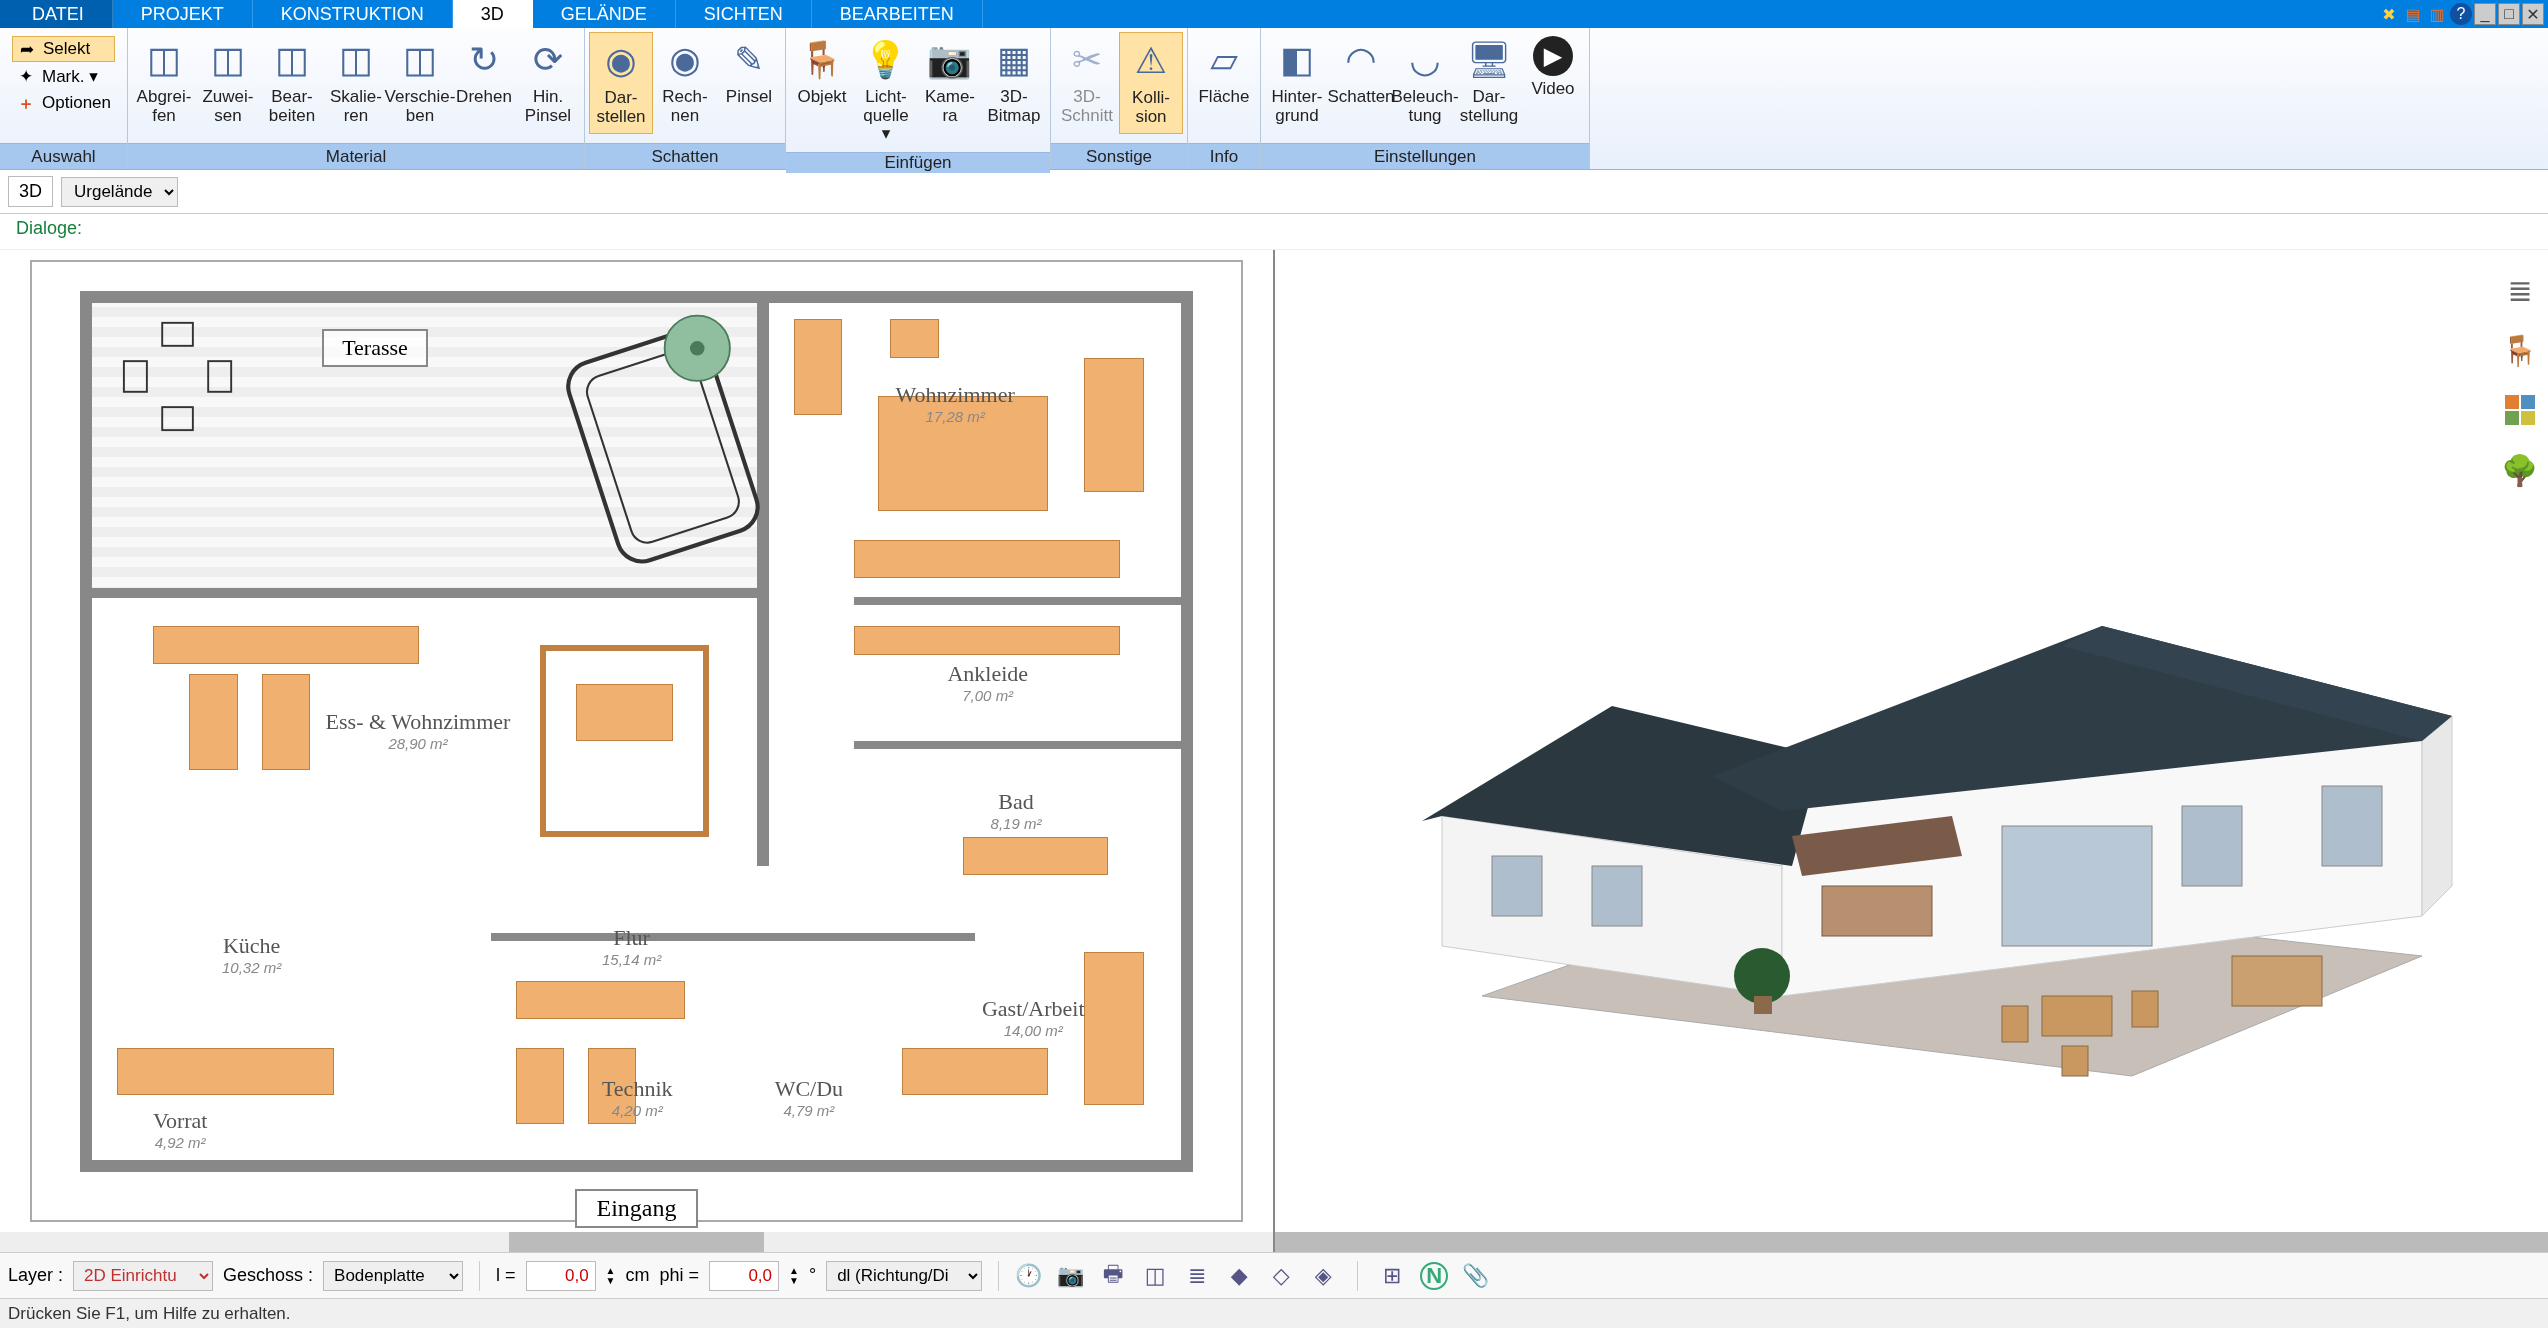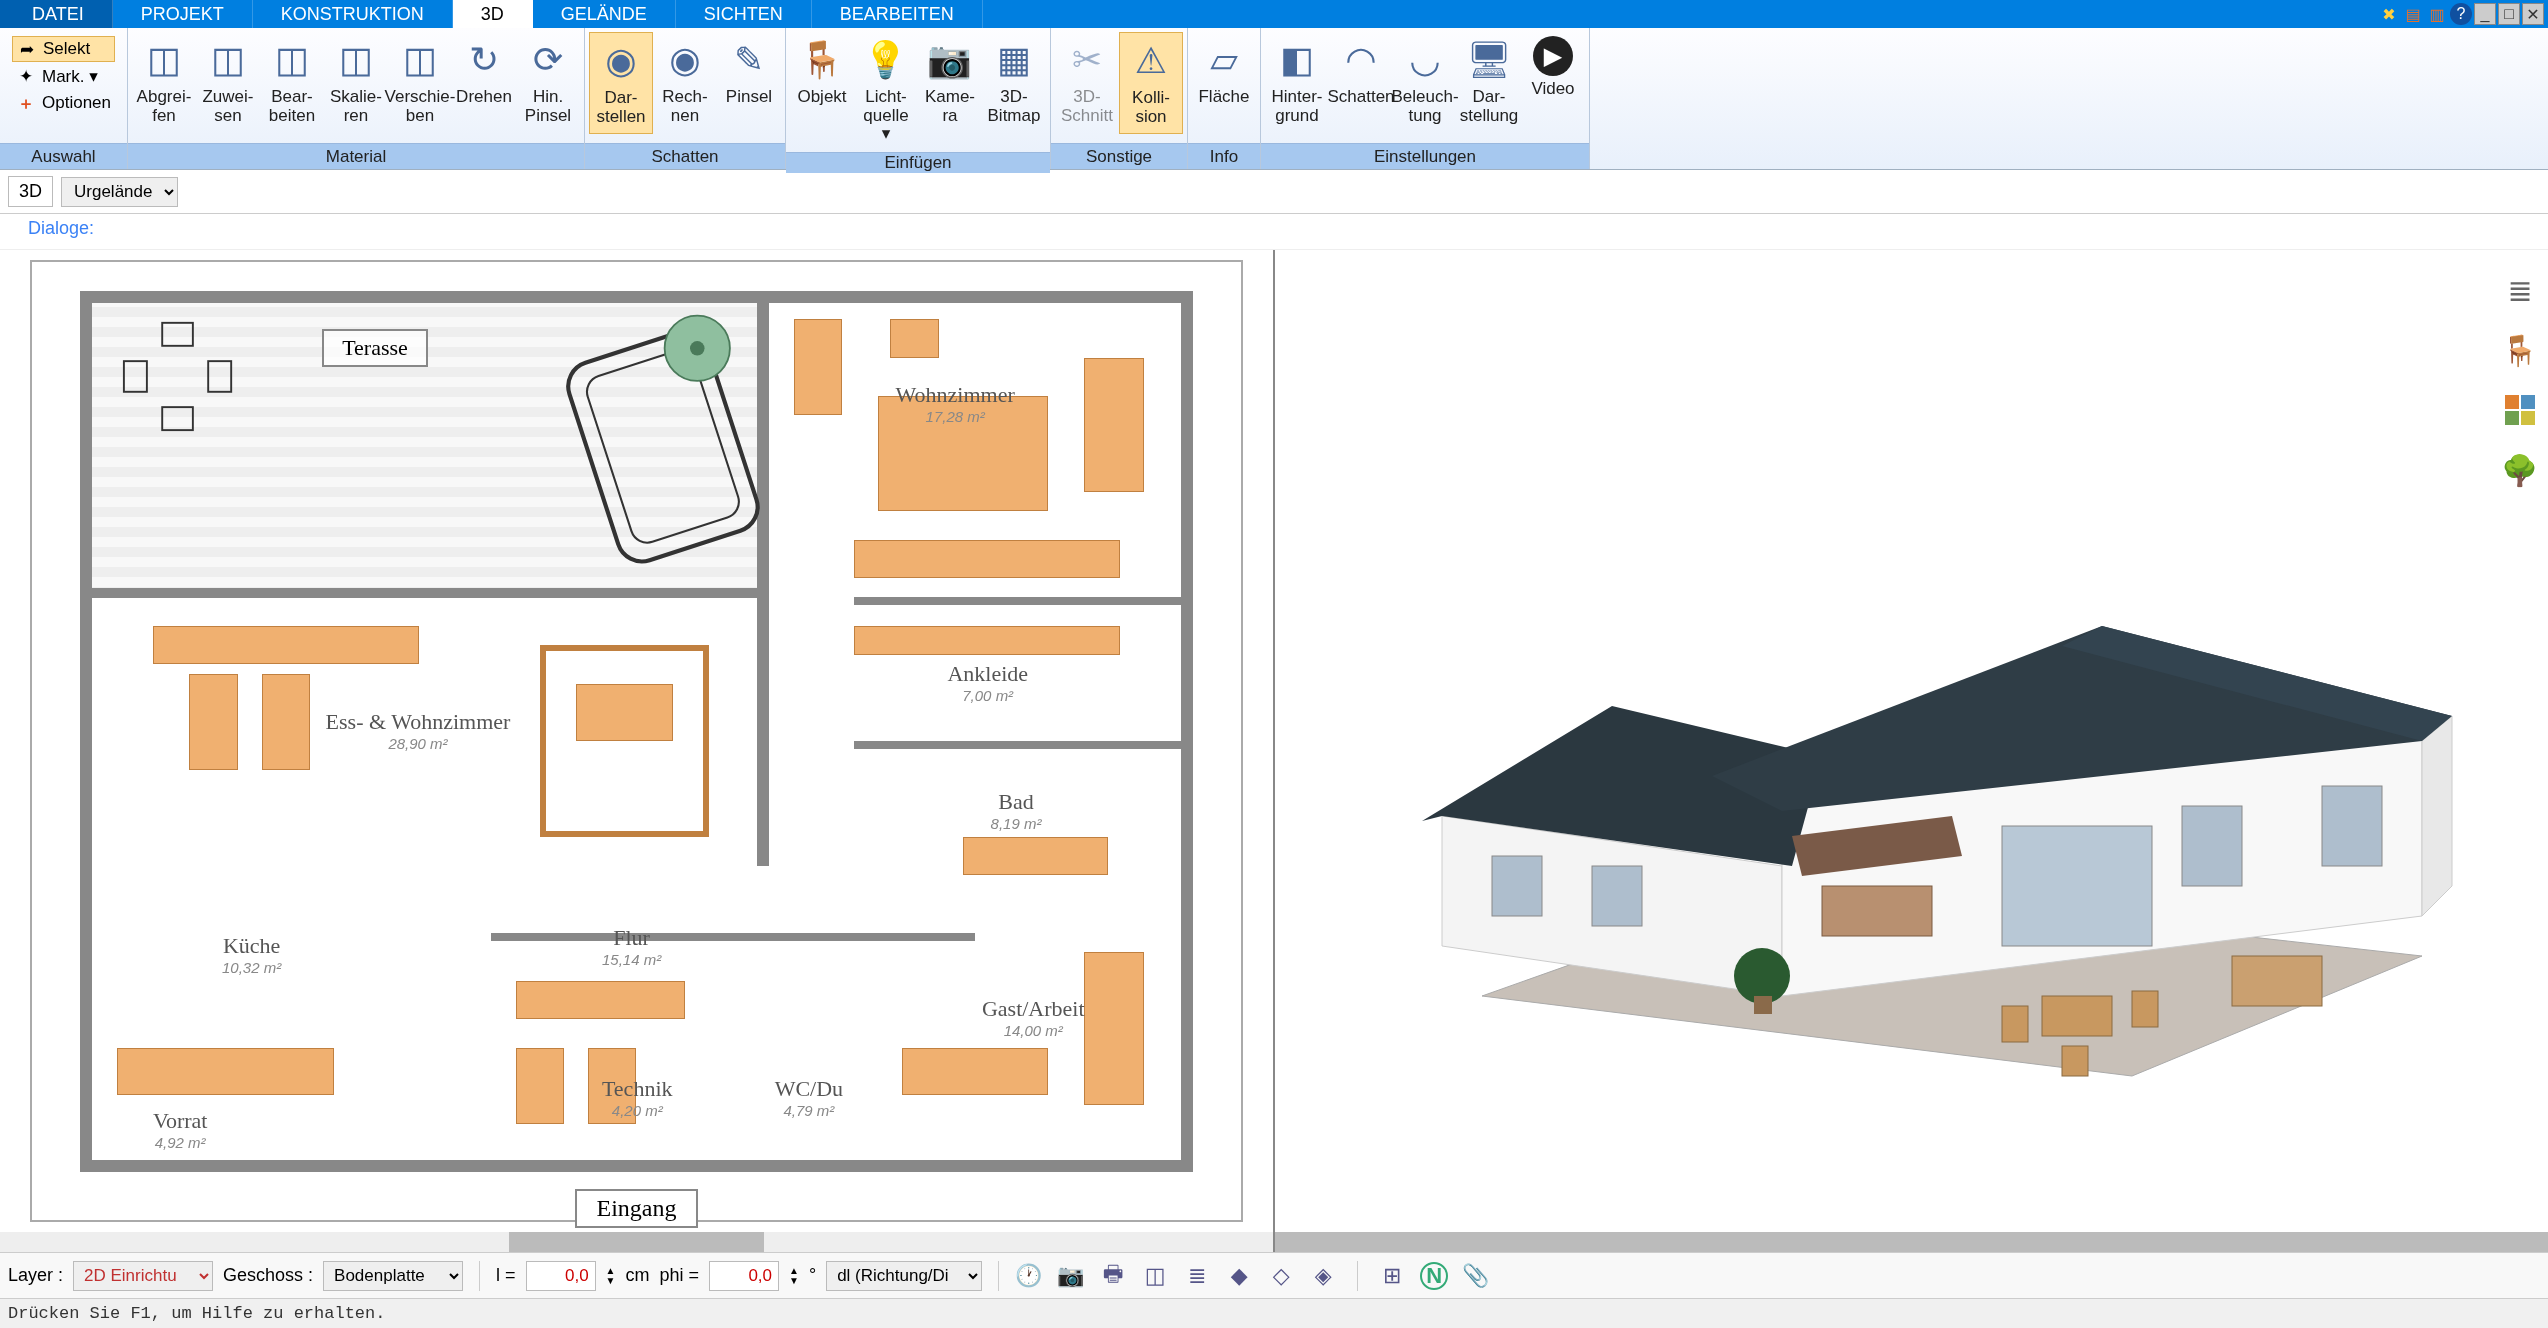--- a/index.html
+++ b/index.html
@@ -26,21 +26,21 @@
 .rb-btn.active { background: #ffe3a6; border: 1px solid #e0b050; }
 .rb-btn.disabled { opacity: 0.5; }
 .rb-btn .icon { width: 48px; height: 48px; margin-bottom: 4px; display: flex; align-items: center; justify-content: center; font-size: 36px; color: #4a6a9a; }
 .rb-btn .lbl { font-size: 17px; line-height: 1.1; color: #222; min-height: 40px; display: flex; flex-direction: column; justify-content: flex-start; }
 
 
 .sub-toolbar { height: 44px; border-bottom: 1px solid #ccc; display: flex; align-items: center; padding: 0 8px; gap: 8px; font-size: 18px; }
 .sub-toolbar .lbl3d { padding: 4px 10px; border: 1px solid #bbb; background: #fff; }
 .sub-toolbar select { height: 30px; padding: 0 8px; font-size: 17px; border: 1px solid #bbb; }
 
-.dialoge-row { height: 36px; padding: 4px 28px; font-size: 18px; color: #3b82f6; border-bottom: 1px solid #eee; }
+.dialoge-row { height: 36px; padding: 4px 16px; font-size: 18px; color: #15803d; border-bottom: 1px solid #eee; }
 
 
 .content { height: calc(100% - 28px - 142px - 44px - 36px - 46px - 30px); display: flex; }
 .pane { flex: 1; position: relative; overflow: hidden; }
 .pane-2d { border-right: 2px solid #888; }
 .pane-3d { background: #fff; position: relative; }
 .side-tools { position: absolute; right: 6px; top: 20px; width: 44px; display: flex; flex-direction: column; gap: 20px; align-items: center; }
 .side-tools .st-btn { width: 40px; height: 40px; display: flex; align-items: center; justify-content: center; font-size: 30px; cursor: pointer; color: #666; }
 
 
@@ -65,21 +65,21 @@
 .measure-bar input, .measure-bar select { height: 30px; padding: 0 6px; font-size: 17px; border: 1px solid #bbb; }
 .measure-bar .field-num { width: 70px; color: #c00; text-align: right; }
 .measure-bar .sep { width: 1px; height: 30px; background: #ccc; margin: 0 6px; }
 .measure-bar .icon-row { display: flex; gap: 14px; align-items: center; }
 .measure-bar .ic { width: 28px; height: 28px; display: inline-flex; align-items: center; justify-content: center; color: #558; font-size: 22px; cursor: pointer; }
 .measure-bar .ic.circled { border: 2px solid #3a7; border-radius: 50%; color: #3a7; font-weight: bold; }
 
 
 .status-bar { height: 30px; background: #f0f0f0; border-top: 1px solid #ccc; display: flex; align-items: center; font-size: 17px; color: #333; padding: 0 8px; gap: 40px; }
 .status-bar .status-right { margin-left: auto; display: flex; gap: 50px; align-items: center; }
-.status-bar .cell { white-space: nowrap; font-family: Liberation Mono, monospace; }
+.status-bar .cell { white-space: nowrap; }
 </style>
 </head>
 <body>
 
 <div class="menubar">
   <div class="tab file">DATEI</div>
   <div class="tab">PROJEKT</div>
   <div class="tab">KONSTRUKTION</div>
   <div class="tab active">3D</div>
   <div class="tab">GELÄNDE</div>

